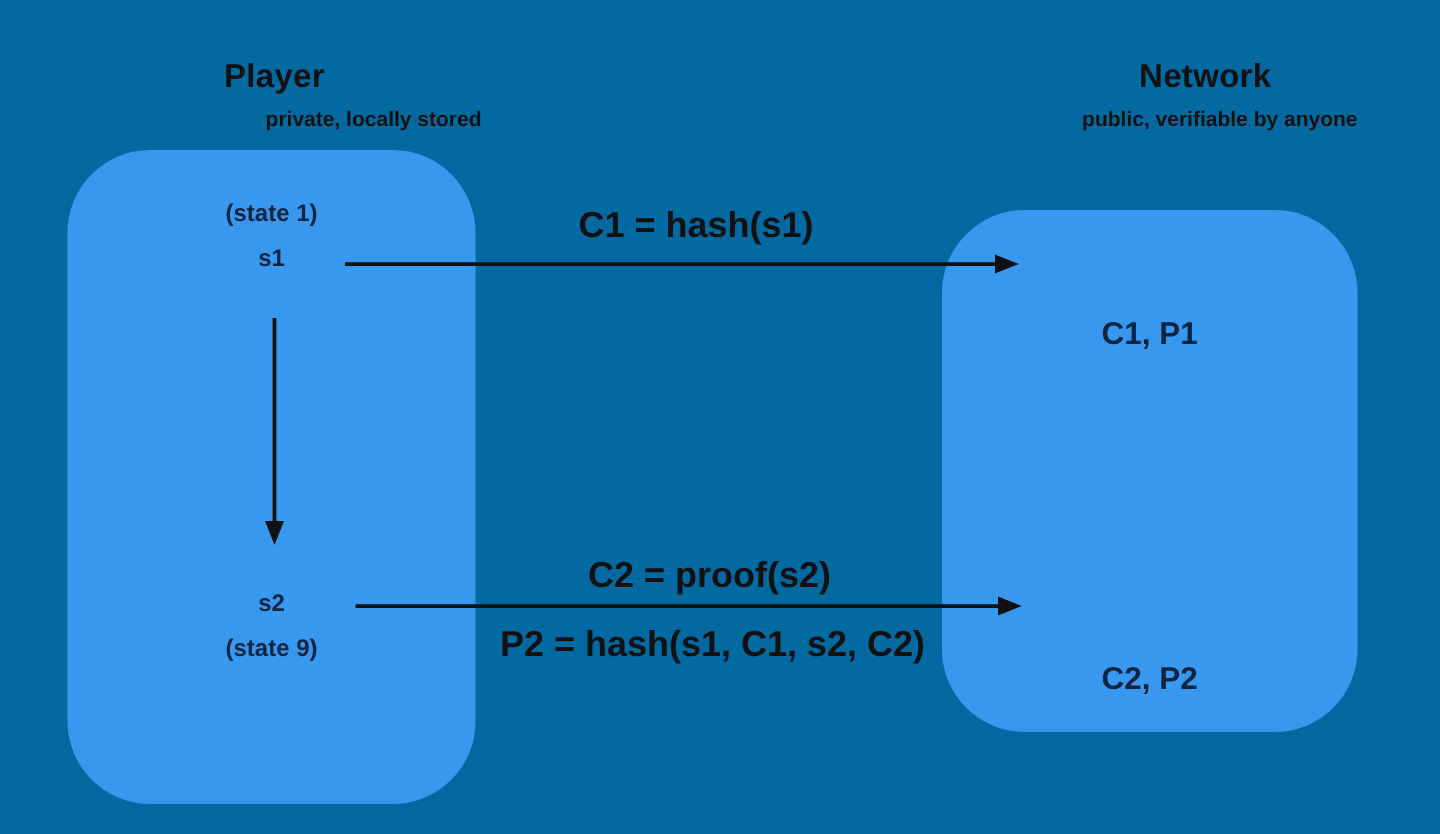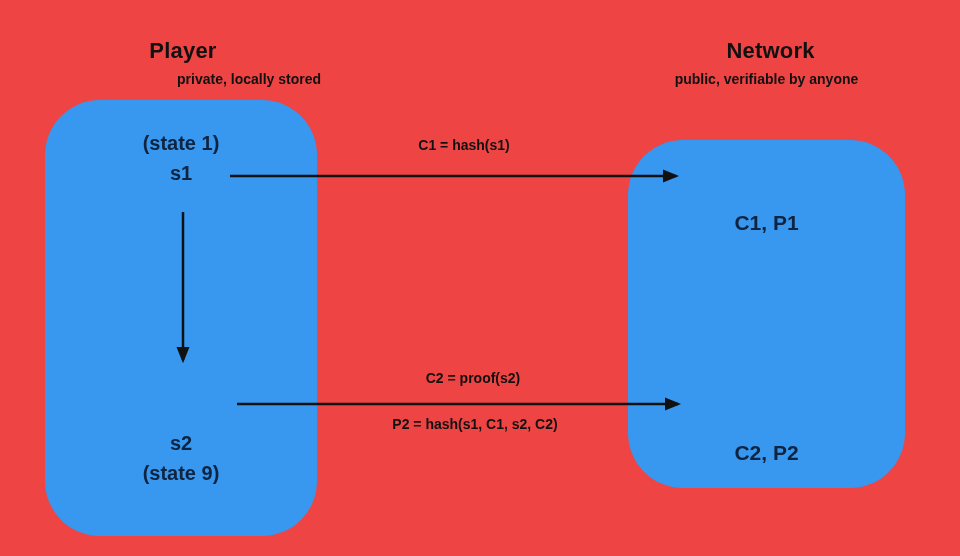--- a/index.html
+++ b/index.html
@@ -4,21 +4,21 @@
 <style>
   html, body {
     margin: 0;
     padding: 0;
     background: #ffffff;
   }
   .canvas {
     position: relative;
     width: 960px;
     height: 556px;
-    background: #ef4444;
+    background: #0369a1;
     font-family: "Liberation Sans", "DejaVu Sans", sans-serif;
     overflow: hidden;
   }
   .col-title {
     position: absolute;
     text-align: center;
     font-size: 22px;
     font-weight: bold;
     color: #111111;
     letter-spacing: 0.2px;
@@ -35,58 +35,58 @@
     background: #3897ef;
     border-radius: 55px;
   }
   .box-text {
     position: absolute;
     left: 0;
     width: 100%;
     text-align: center;
     color: #0f2440;
     font-weight: bold;
-    font-size: 20px;
+    font-size: 16px;
     line-height: 30px;
   }
   .net-text {
     font-size: 21px;
   }
   .arrow-label {
     position: absolute;
     text-align: center;
-    font-size: 14px;
+    font-size: 24px;
     font-weight: bold;
     color: #111111;
     white-space: nowrap;
   }
   .arrow-layer {
     position: absolute;
     left: 0;
     top: 0;
     pointer-events: none;
   }
 </style>
 </head>
 <body>
 
 <div class="canvas">
 
   <div class="col-title" style="left:45px; top:38px; width:276px;">Player</div>
   <div class="col-subtitle" style="left:45px; top:71px; width:276px;text-align:right;">private, locally stored</div>
 
-  <div class="col-title" style="left:632px; top:38px; width:277px;">Network</div>
-  <div class="col-subtitle" style="left:628px; top:71px; width:277px;">public, verifiable by anyone</div>
+  <div class="col-title" style="left:665px; top:38px; width:277px;">Network</div>
+  <div class="col-subtitle" style="left:628px; top:71px; width:277px;text-align:right;">public, verifiable by anyone</div>
 
   <div class="rounded-box" style="left:45px; top:100px; width:272px; height:436px;">
     <div class="box-text" style="top:28px;">
       <div>(state 1)</div>
       <div>s1</div>
     </div>
-    <div class="box-text" style="top:288px;margin-top:40px;">
+    <div class="box-text" style="top:288px;">
       <div>s2</div>
       <div>(state 9)</div>
     </div>
   </div>
 
   <div class="rounded-box" style="left:628px; top:92px; width:277px; height:348px;margin-top:48px;">
     <div class="box-text net-text" style="top:68px;">C1, P1</div>
     <div class="box-text net-text" style="top:298px;">C2, P2</div>
   </div>
 

